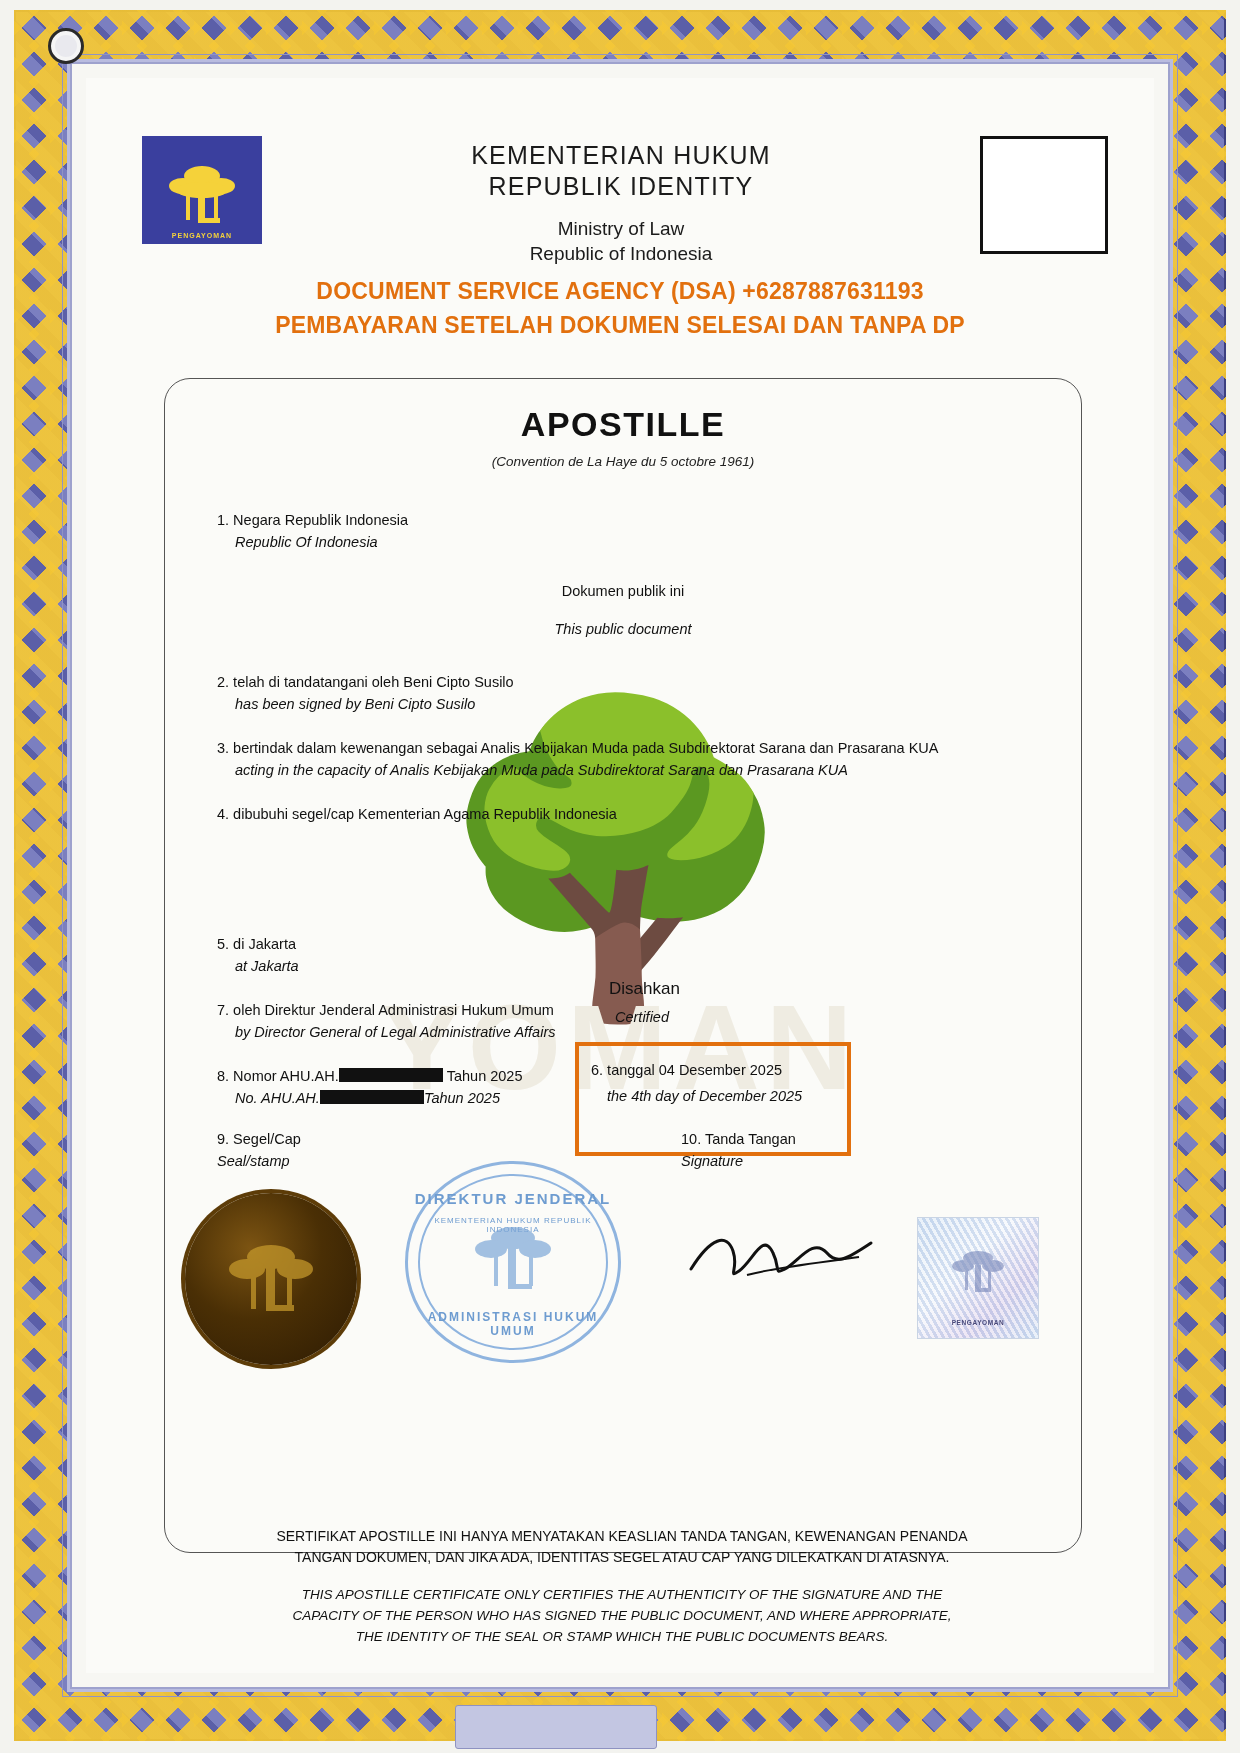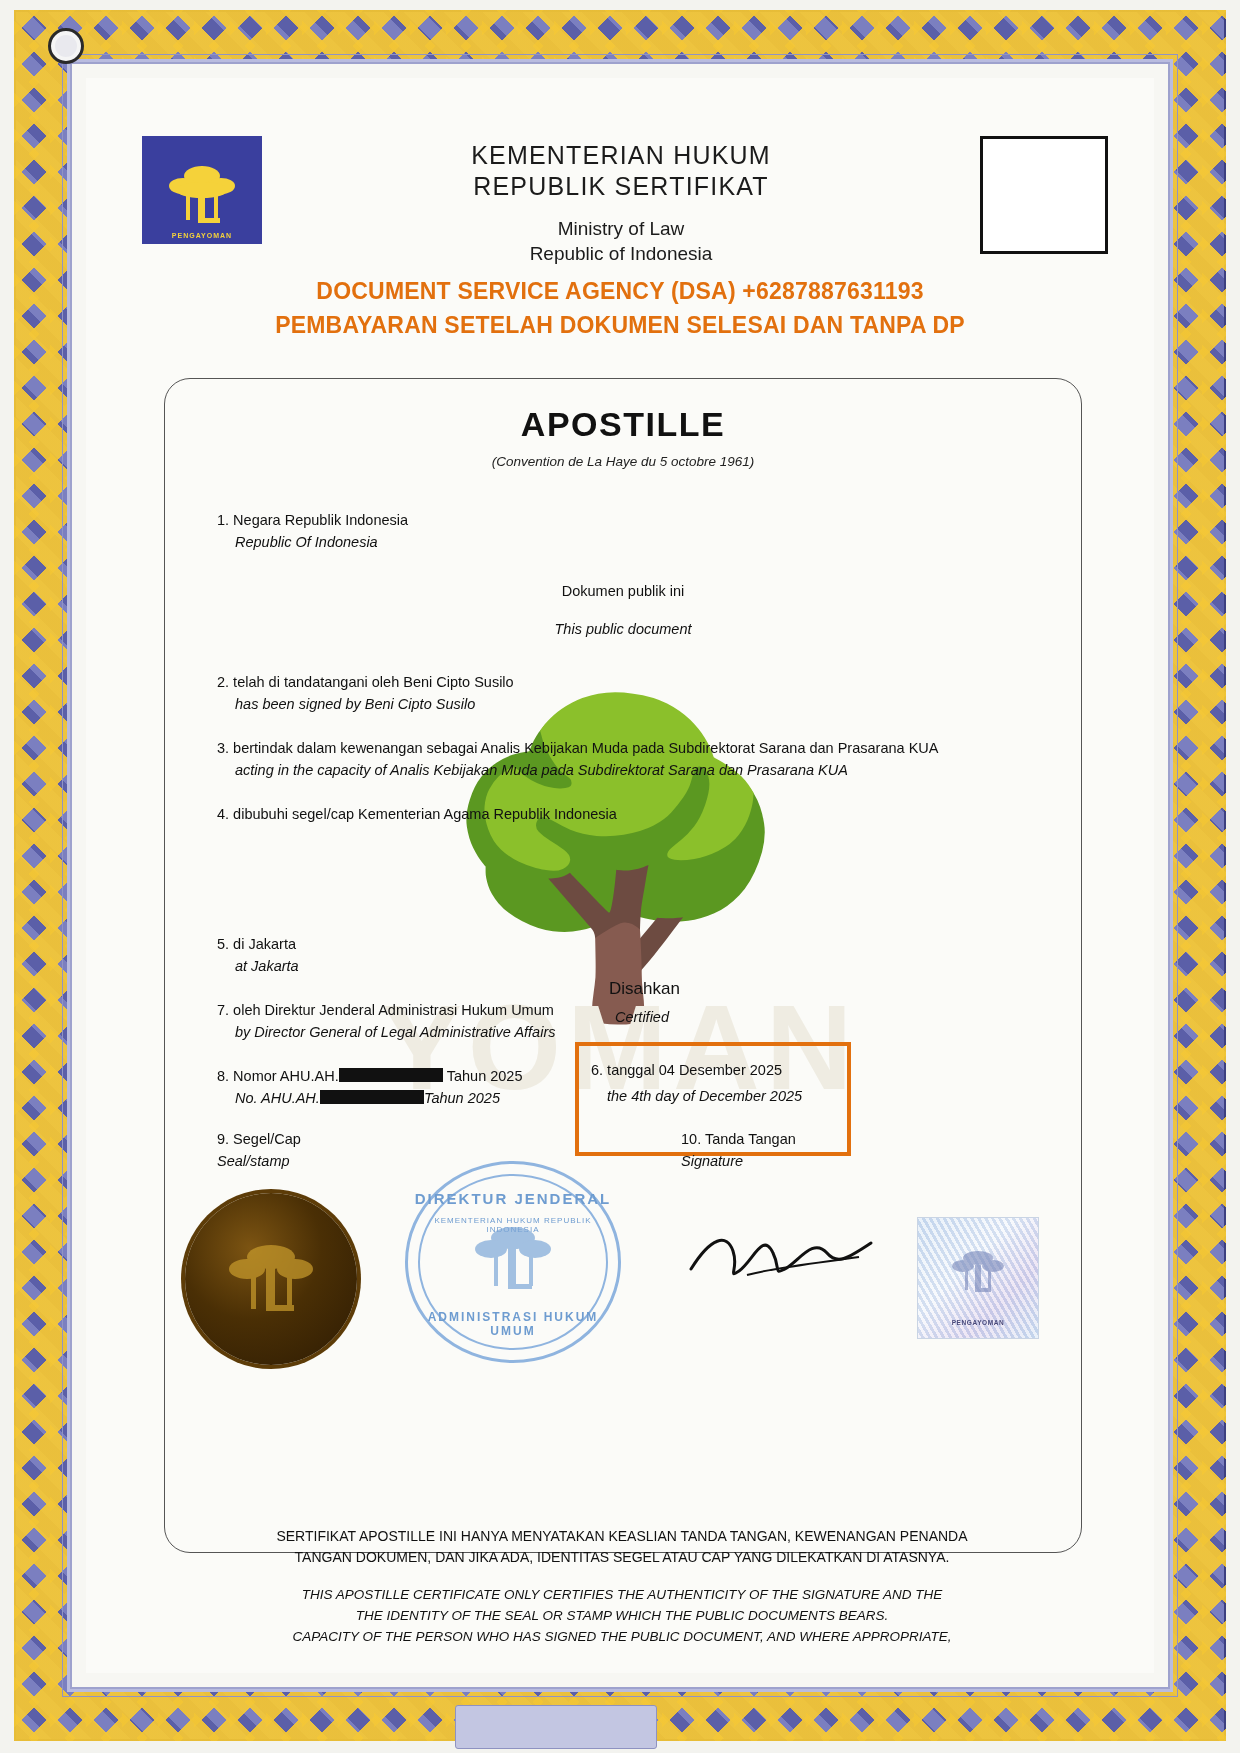--- a/index.html
+++ b/index.html
@@ -233,21 +233,21 @@
               <rect x="49" y="34" width="4" height="26"></rect>
               <rect x="33" y="58" width="22" height="5"></rect>
             </g>
           </svg>
         </div>
         <div class="logo-caption">PENGAYOMAN</div>
       </div>
 
       <div class="header-titles">
         <div class="h-line1">KEMENTERIAN HUKUM</div>
-        <div class="h-line2">REPUBLIK SERTIFIKAT</div>
+        <div class="h-line2">REPUBLIK IDENTITY</div>
         <div class="h-sub1">Ministry of Law</div>
         <div class="h-sub2">Republic of Indonesia</div>
       </div>
 
       <div class="qr-box"></div>
     </div>
 
     <div class="promo">
       <div>DOCUMENT SERVICE AGENCY (DSA) +6287887631193</div>
       <div>PEMBAYARAN SETELAH DOKUMEN SELESAI DAN TANPA DP</div>
@@ -377,18 +377,18 @@
 
         </div>
 
       </div>
     </div>
 
     <div class="footer-note">
       <div class="fn-id">SERTIFIKAT APOSTILLE INI HANYA MENYATAKAN KEASLIAN TANDA TANGAN, KEWENANGAN PENANDA</div>
       <div class="fn-id">TANGAN DOKUMEN, DAN JIKA ADA, IDENTITAS SEGEL ATAU CAP YANG DILEKATKAN DI ATASNYA.</div>
       <div class="fn-en">THIS APOSTILLE CERTIFICATE ONLY CERTIFIES THE AUTHENTICITY OF THE SIGNATURE AND THE</div>
+      <div class="fn-en" style="margin-top:0;">CAPACITY OF THE PERSON WHO HAS SIGNED THE PUBLIC DOCUMENT, AND WHERE APPROPRIATE,</div>
       <div class="fn-en" style="margin-top:0;">THE IDENTITY OF THE SEAL OR STAMP WHICH THE PUBLIC DOCUMENTS BEARS.</div>
-      <div class="fn-en" style="margin-top:0;">CAPACITY OF THE PERSON WHO HAS SIGNED THE PUBLIC DOCUMENT, AND WHERE APPROPRIATE,</div>
     </div>
 
   </div>
 </div>
 
 </body></html>

